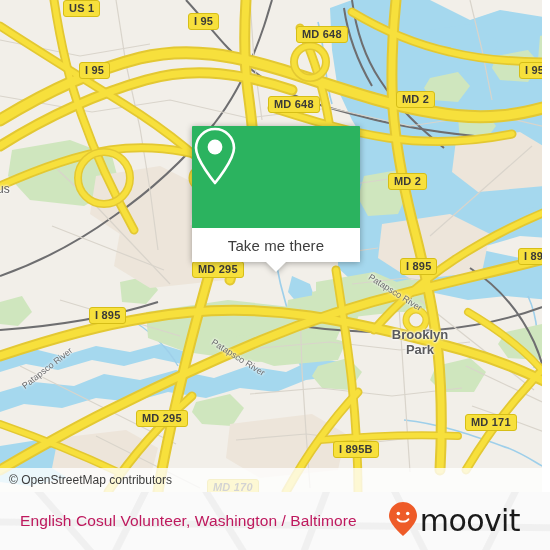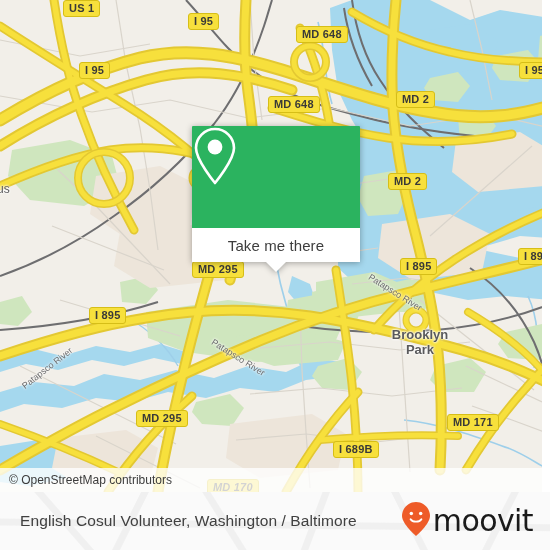--- a/index.html
+++ b/index.html
@@ -138,29 +138,29 @@
     overflow: hidden;
   }
   #bottombar-ghost {
     position: absolute;
     left: 0; top: 0; width: 100%; height: 100%;
     opacity: 0.5;
   }
   #bottom-title {
     position: relative;
     padding-left: 20px;
-    color: #404040;
+    color: #be185d;
     font-size: 15.5px;
     letter-spacing: 0.1px;
     font-family: "Liberation Sans", sans-serif;
     white-space: nowrap;
   }
   #brand {
     position: absolute;
-    right: 17px;
+    right: 30px;
     top: 50%;
     transform: translateY(-50%);
     display: flex;
     align-items: center;
     gap: 2px;
   }
   #brand-text {
     color: #1A1A1A;
     font-size: 30px;
     line-height: 30px;
@@ -367,22 +367,22 @@
     <div class="shield" style="left:519px; top:62px;">I 95</div>
     <div class="shield" style="left:79px;  top:62px;">I 95</div>
     <div class="shield" style="left:268px; top:96px;">MD 648</div>
     <div class="shield" style="left:396px; top:91px;">MD 2</div>
     <div class="shield" style="left:388px; top:173px;">MD 2</div>
     <div class="shield" style="left:192px; top:261px;">MD 295</div>
     <div class="shield" style="left:400px; top:258px;">I 895</div>
     <div class="shield" style="left:518px; top:248px;">I 895</div>
     <div class="shield" style="left:89px;  top:307px;">I 895</div>
     <div class="shield" style="left:136px; top:410px;">MD 295</div>
-    <div class="shield" style="left:447px; top:414px;">MD 171</div>
-    <div class="shield" style="left:333px; top:441px;">I 689B</div>
+    <div class="shield" style="left:465px; top:414px;">MD 171</div>
+    <div class="shield" style="left:333px; top:441px;">I 895B</div>
     <div class="shield" style="left:207px; top:479px;font-style:italic;">MD 170</div>
 
     <div class="place" style="left:383px; top:327px; width:74px;font-weight:bold;">Brooklyn
 Park</div>
     <div class="place small" style="left:-3px; top:182px;">us</div>
 
     <div class="riverlabel" style="left:215px; top:337px; transform:rotate(32deg); transform-origin:left top;">Patapsco River</div>
     <div class="riverlabel" style="left:20px; top:383px; transform:rotate(-38deg); transform-origin:left top;">Patapsco River</div>
     <div class="riverlabel" style="left:372px; top:272px; transform:rotate(32deg); transform-origin:left top;">Patapsco River</div>
 

